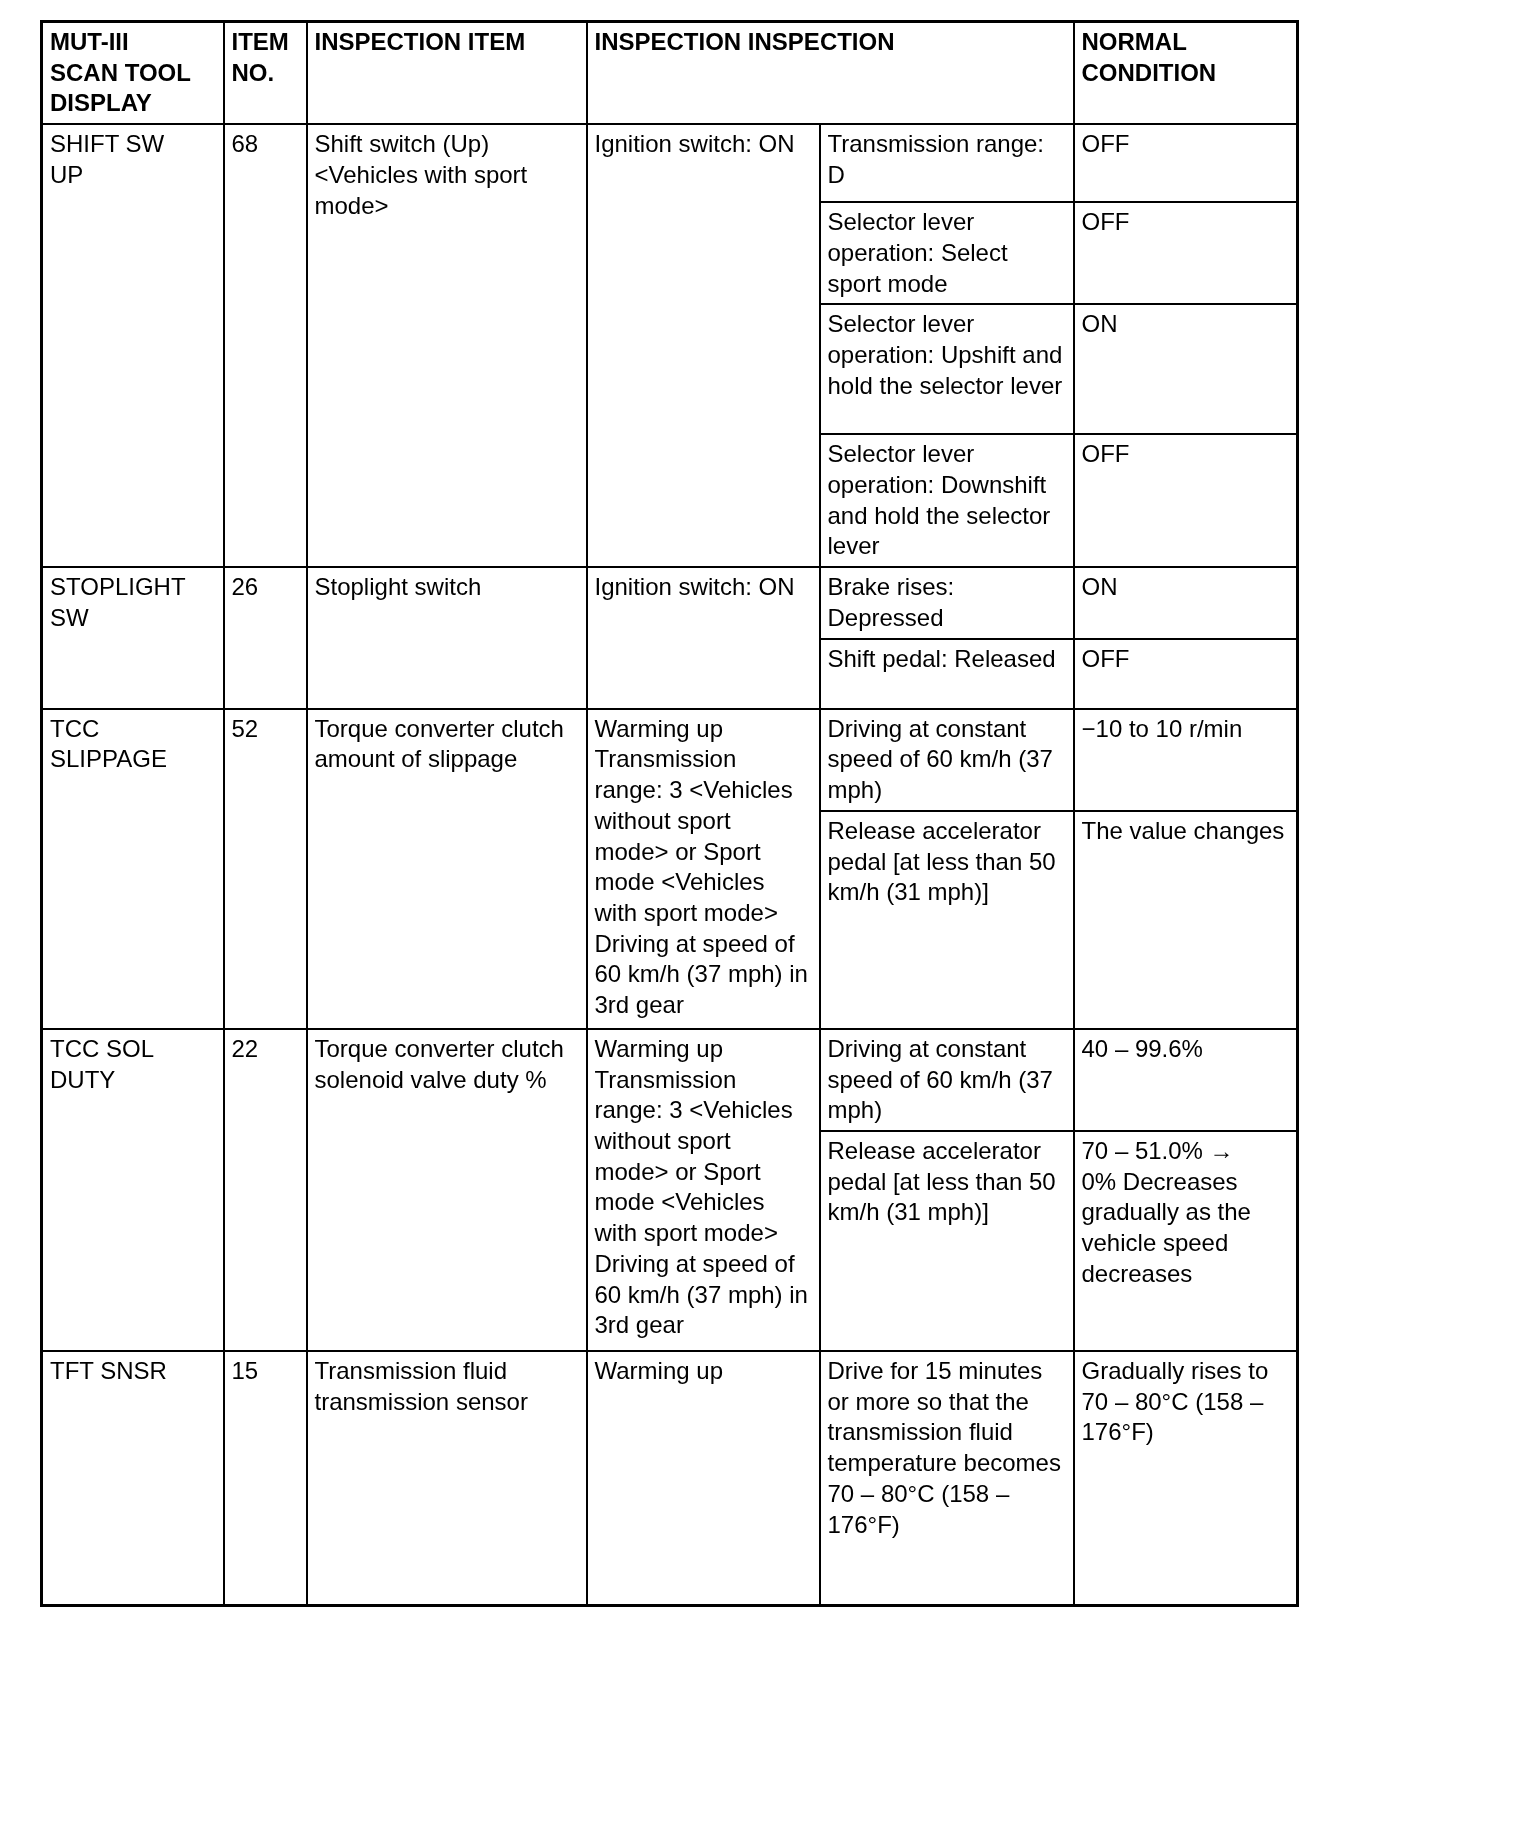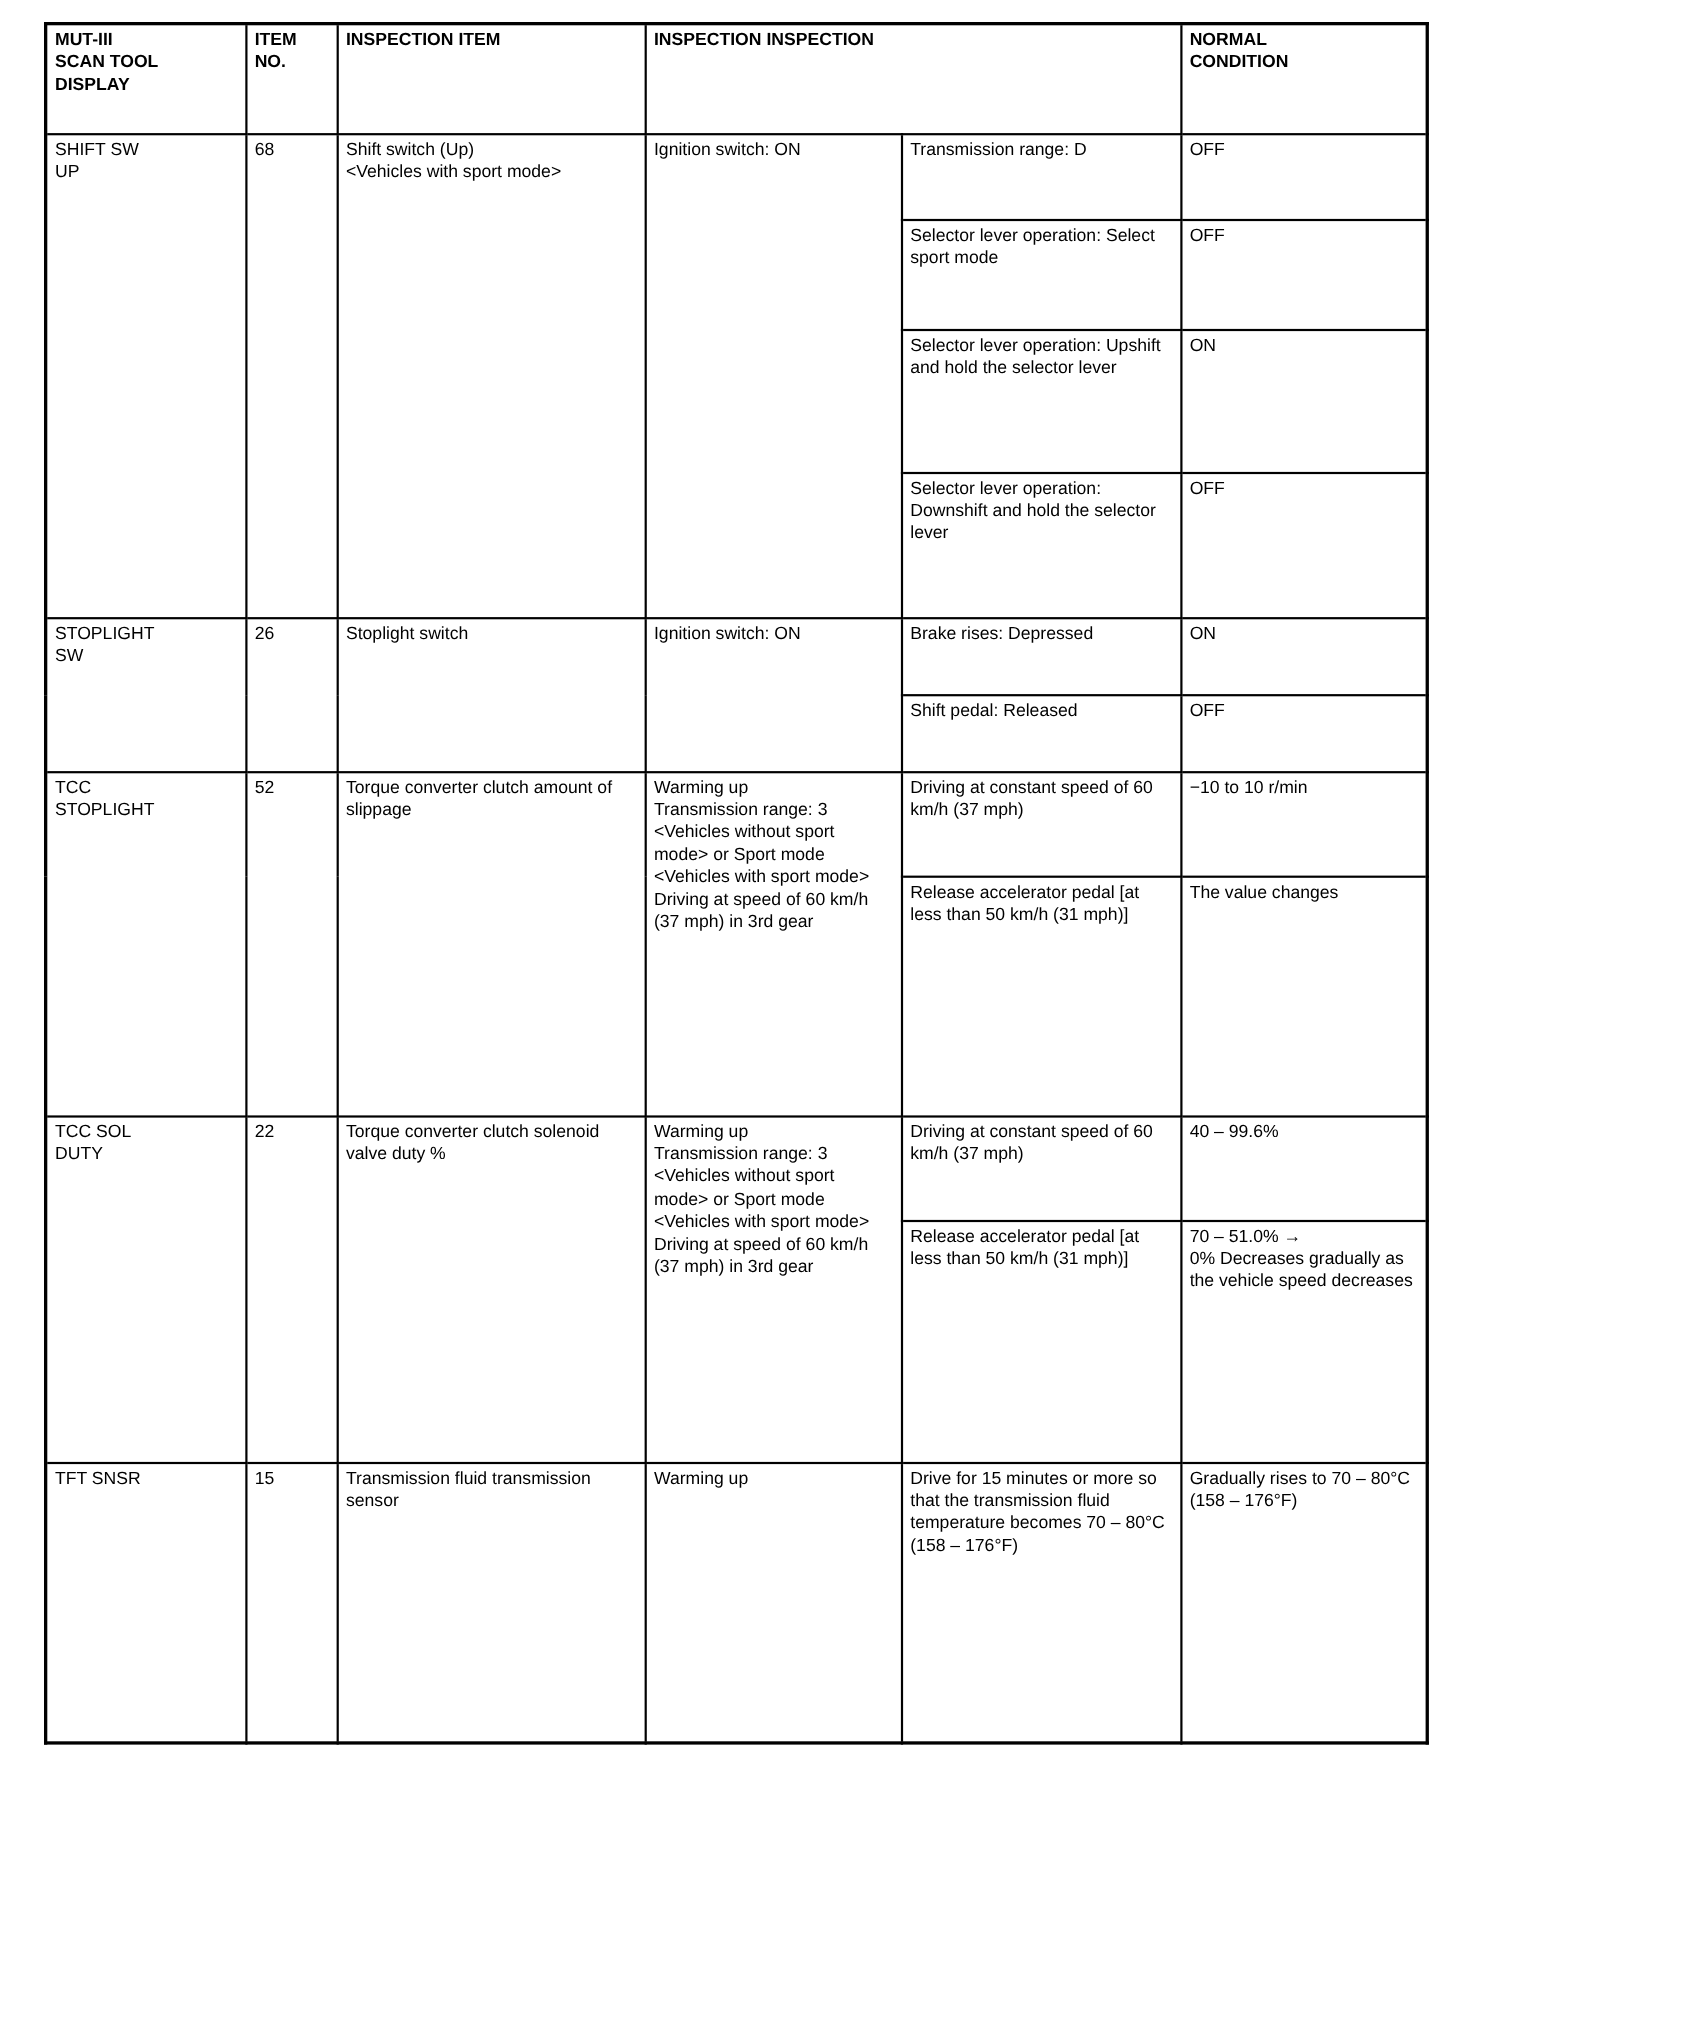--- a/index.html
+++ b/index.html
@@ -14,21 +14,21 @@
     border-collapse: collapse;
     table-layout: fixed;
     width: 1256px;
     border: 3px solid #000000;
   }
   th, td {
     border: 2px solid #000000;
     vertical-align: top;
     text-align: left;
     padding: 4px 8px 4px 7px;
-    font-size: 16px;
+    font-size: 24px;
     line-height: 1.28;
     white-space: pre-line;
     word-wrap: break-word;
   }
   th { font-weight: bold; }
   td { font-weight: normal; }
   col.c1 { width: 182px; }
   col.c2 { width: 83px; }
   col.c3 { width: 280px; }
   col.c4 { width: 233px; }
@@ -105,21 +105,21 @@
         <td>Brake rises: Depressed</td>
         <td>ON</td>
       </tr>
       <tr class="h70">
         <td>Shift pedal: Released</td>
         <td>OFF</td>
       </tr>
 
       <tr class="h95">
         <td rowspan="2">TCC
-STOPLIGHT</td>
+SLIPPAGE</td>
         <td rowspan="2">52</td>
         <td rowspan="2">Torque converter clutch amount of slippage</td>
         <td rowspan="2">Warming up
 Transmission range: 3 &lt;Vehicles without sport mode&gt; or Sport mode &lt;Vehicles with sport mode&gt;
 Driving at speed of 60 km/h (37 mph) in 3rd gear</td>
         <td>Driving at constant speed of 60 km/h (37 mph)</td>
         <td>−10 to 10 r/min</td>
       </tr>
       <tr class="h218">
         <td>Release accelerator pedal [at less than 50 km/h (31 mph)]</td>

